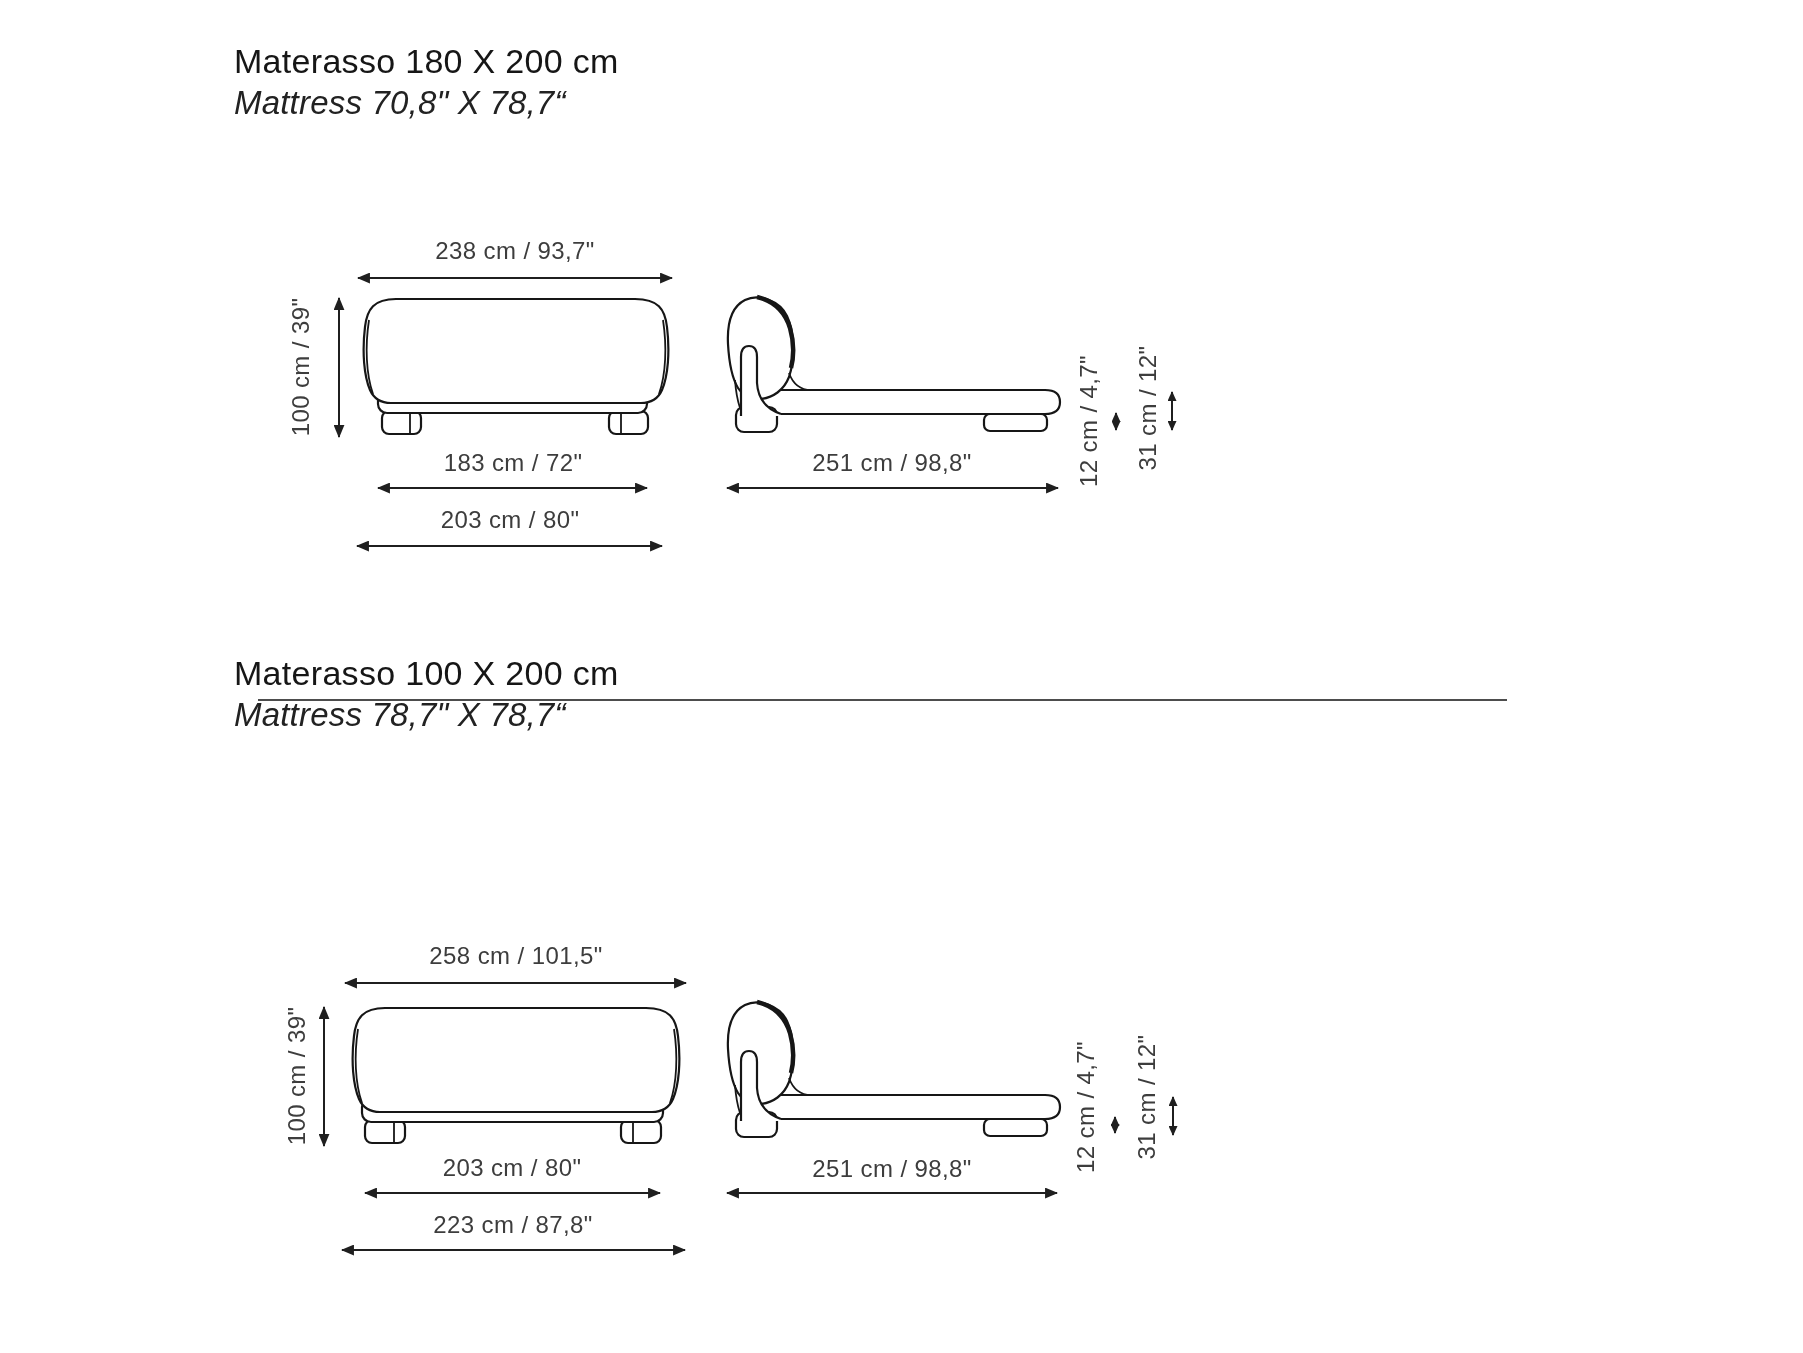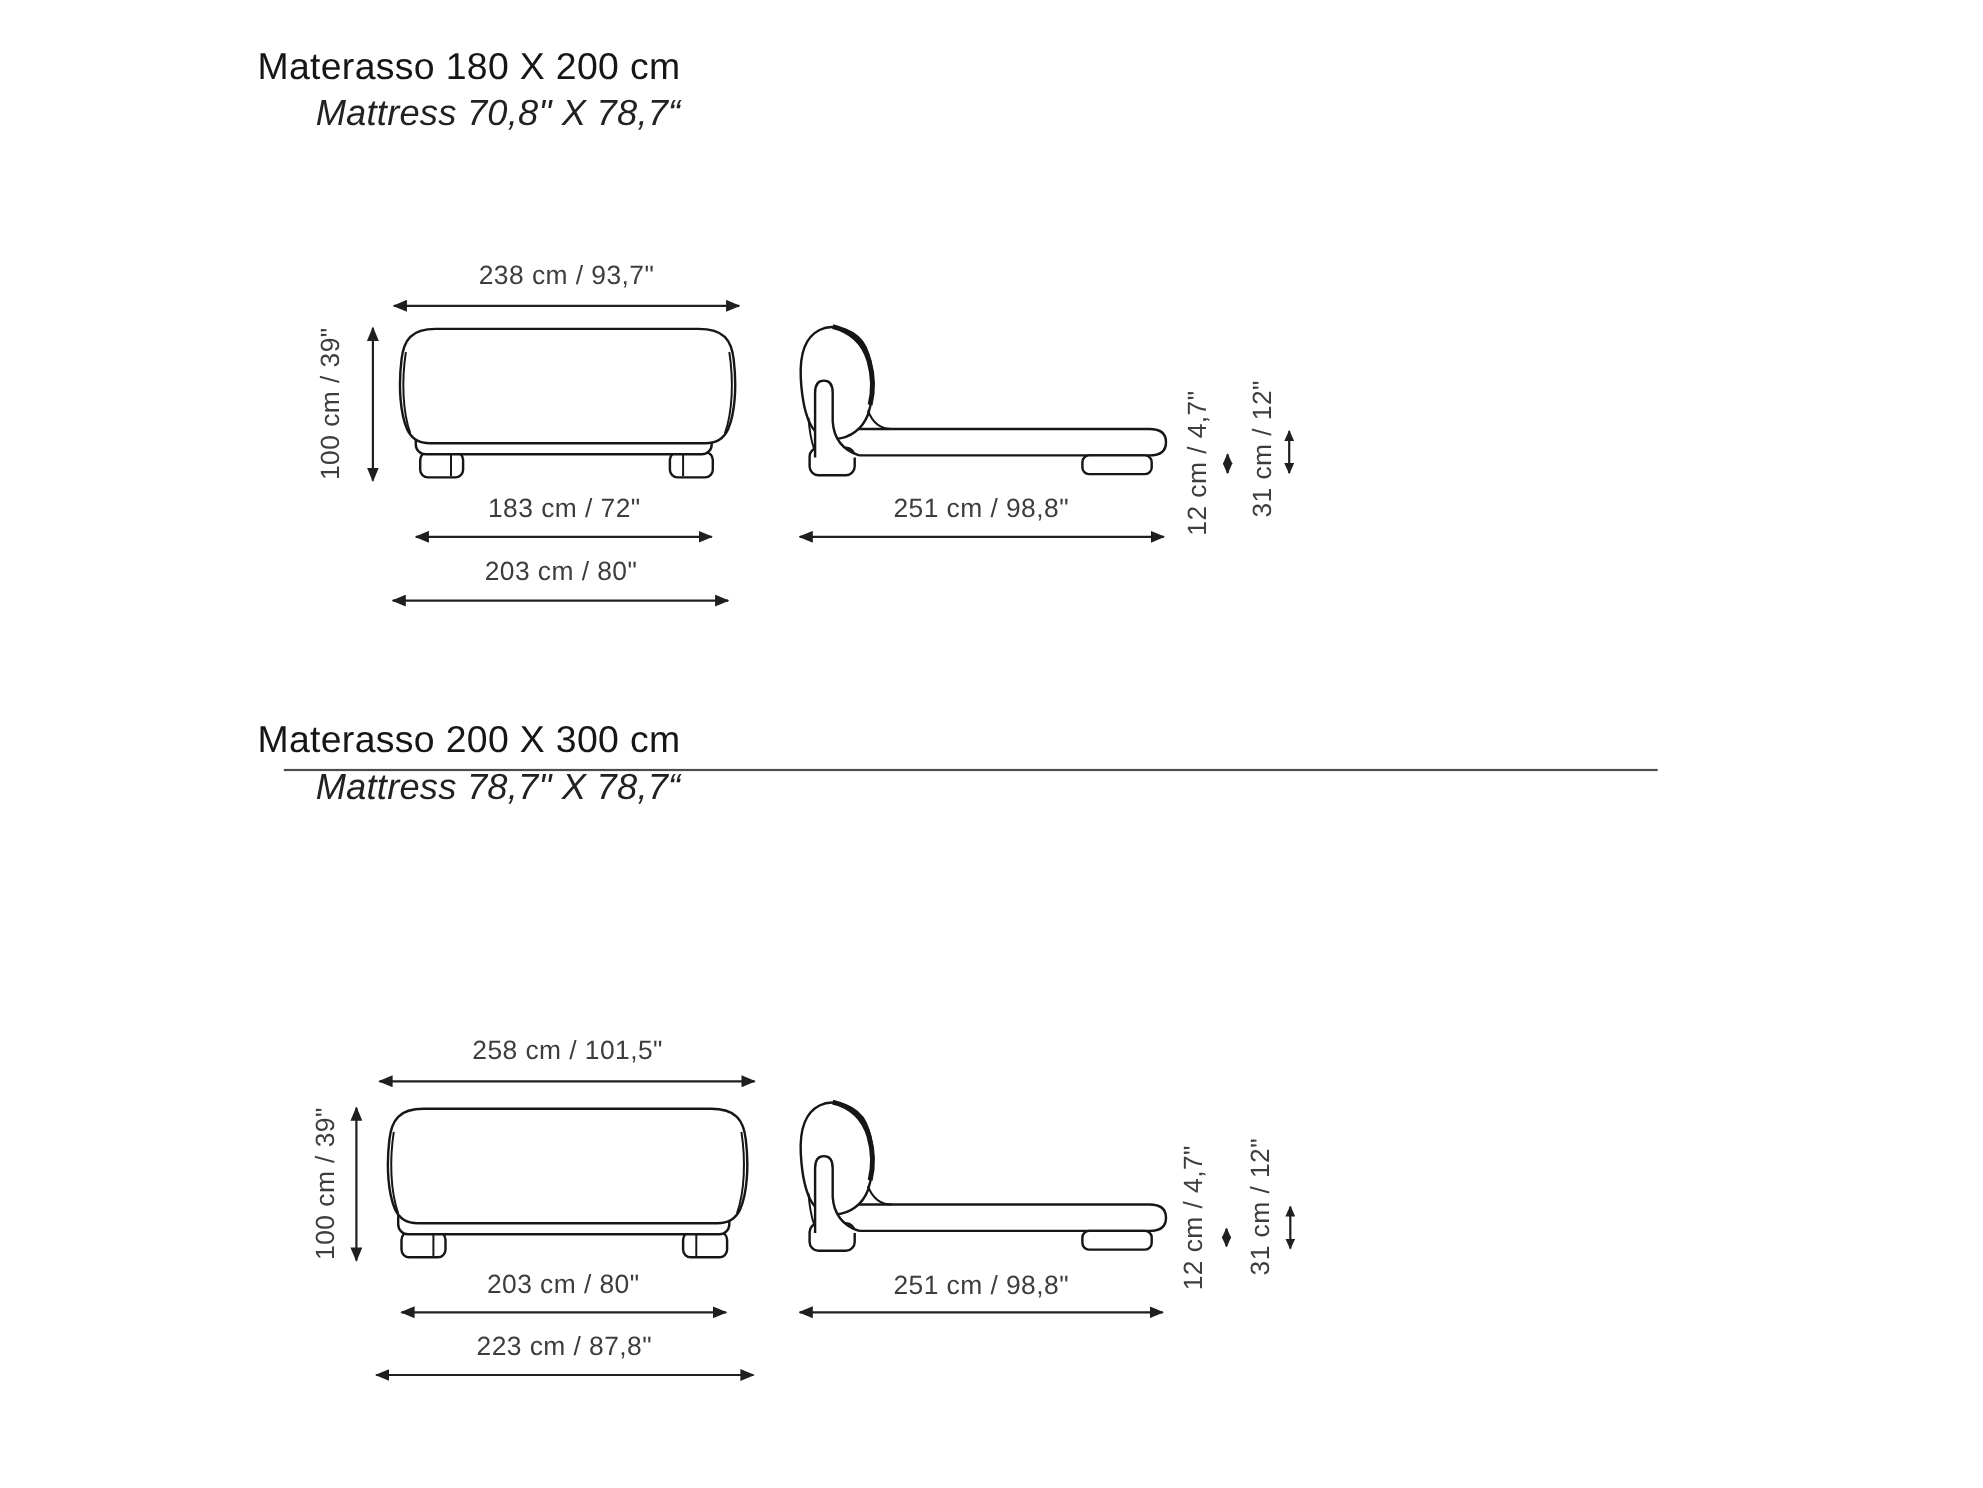--- a/index.html
+++ b/index.html
@@ -5,21 +5,21 @@
   html,body{margin:0;padding:0;background:#ffffff;}
   .page{
     position:relative;
     width:1803px;
     height:1353px;
     background:#ffffff;
     font-family:"Liberation Sans","DejaVu Sans",sans-serif;
     overflow:hidden;
   }
   .art{position:absolute;left:0;top:0;}
-  .title-block{position:absolute;left:234px;text-align:right;}
+  .title-block{position:absolute;left:234px;}
   .title-block h1{
     margin:0;
     font-size:34px;
     font-weight:500;
     letter-spacing:0.3px;
     color:#161616;
     line-height:42px;
   }
   .title-block h2{
     margin:0;
@@ -150,21 +150,21 @@
   <div class="dim v" style="left:301px;top:367px">100 cm / 39"</div>
   <div class="dim h" style="left:513px;top:463px">183 cm / 72"</div>
   <div class="dim h" style="left:510px;top:520px">203 cm / 80"</div>
   <div class="dim h" style="left:892px;top:463px">251 cm / 98,8"</div>
   <div class="dim v" style="left:1089px;top:421px">12 cm / 4,7"</div>
   <div class="dim v" style="left:1148px;top:408px">31 cm / 12"</div>
 
   <div class="divider"></div>
 
   <div class="title-block" style="top:652px">
-    <h1>Materasso 200 X 300 cm</h1>
+    <h1>Materasso 100 X 200 cm</h1>
     <h2>Mattress 78,7" X 78,7“</h2>
   </div>
 
   <div class="dim h" style="left:516px;top:956px">258 cm / 101,5"</div>
   <div class="dim v" style="left:297px;top:1076px">100 cm / 39"</div>
   <div class="dim h" style="left:512px;top:1168px">203 cm / 80"</div>
   <div class="dim h" style="left:513px;top:1225px">223 cm / 87,8"</div>
   <div class="dim h" style="left:892px;top:1169px">251 cm / 98,8"</div>
   <div class="dim v" style="left:1086px;top:1107px">12 cm / 4,7"</div>
   <div class="dim v" style="left:1147px;top:1097px">31 cm / 12"</div>

